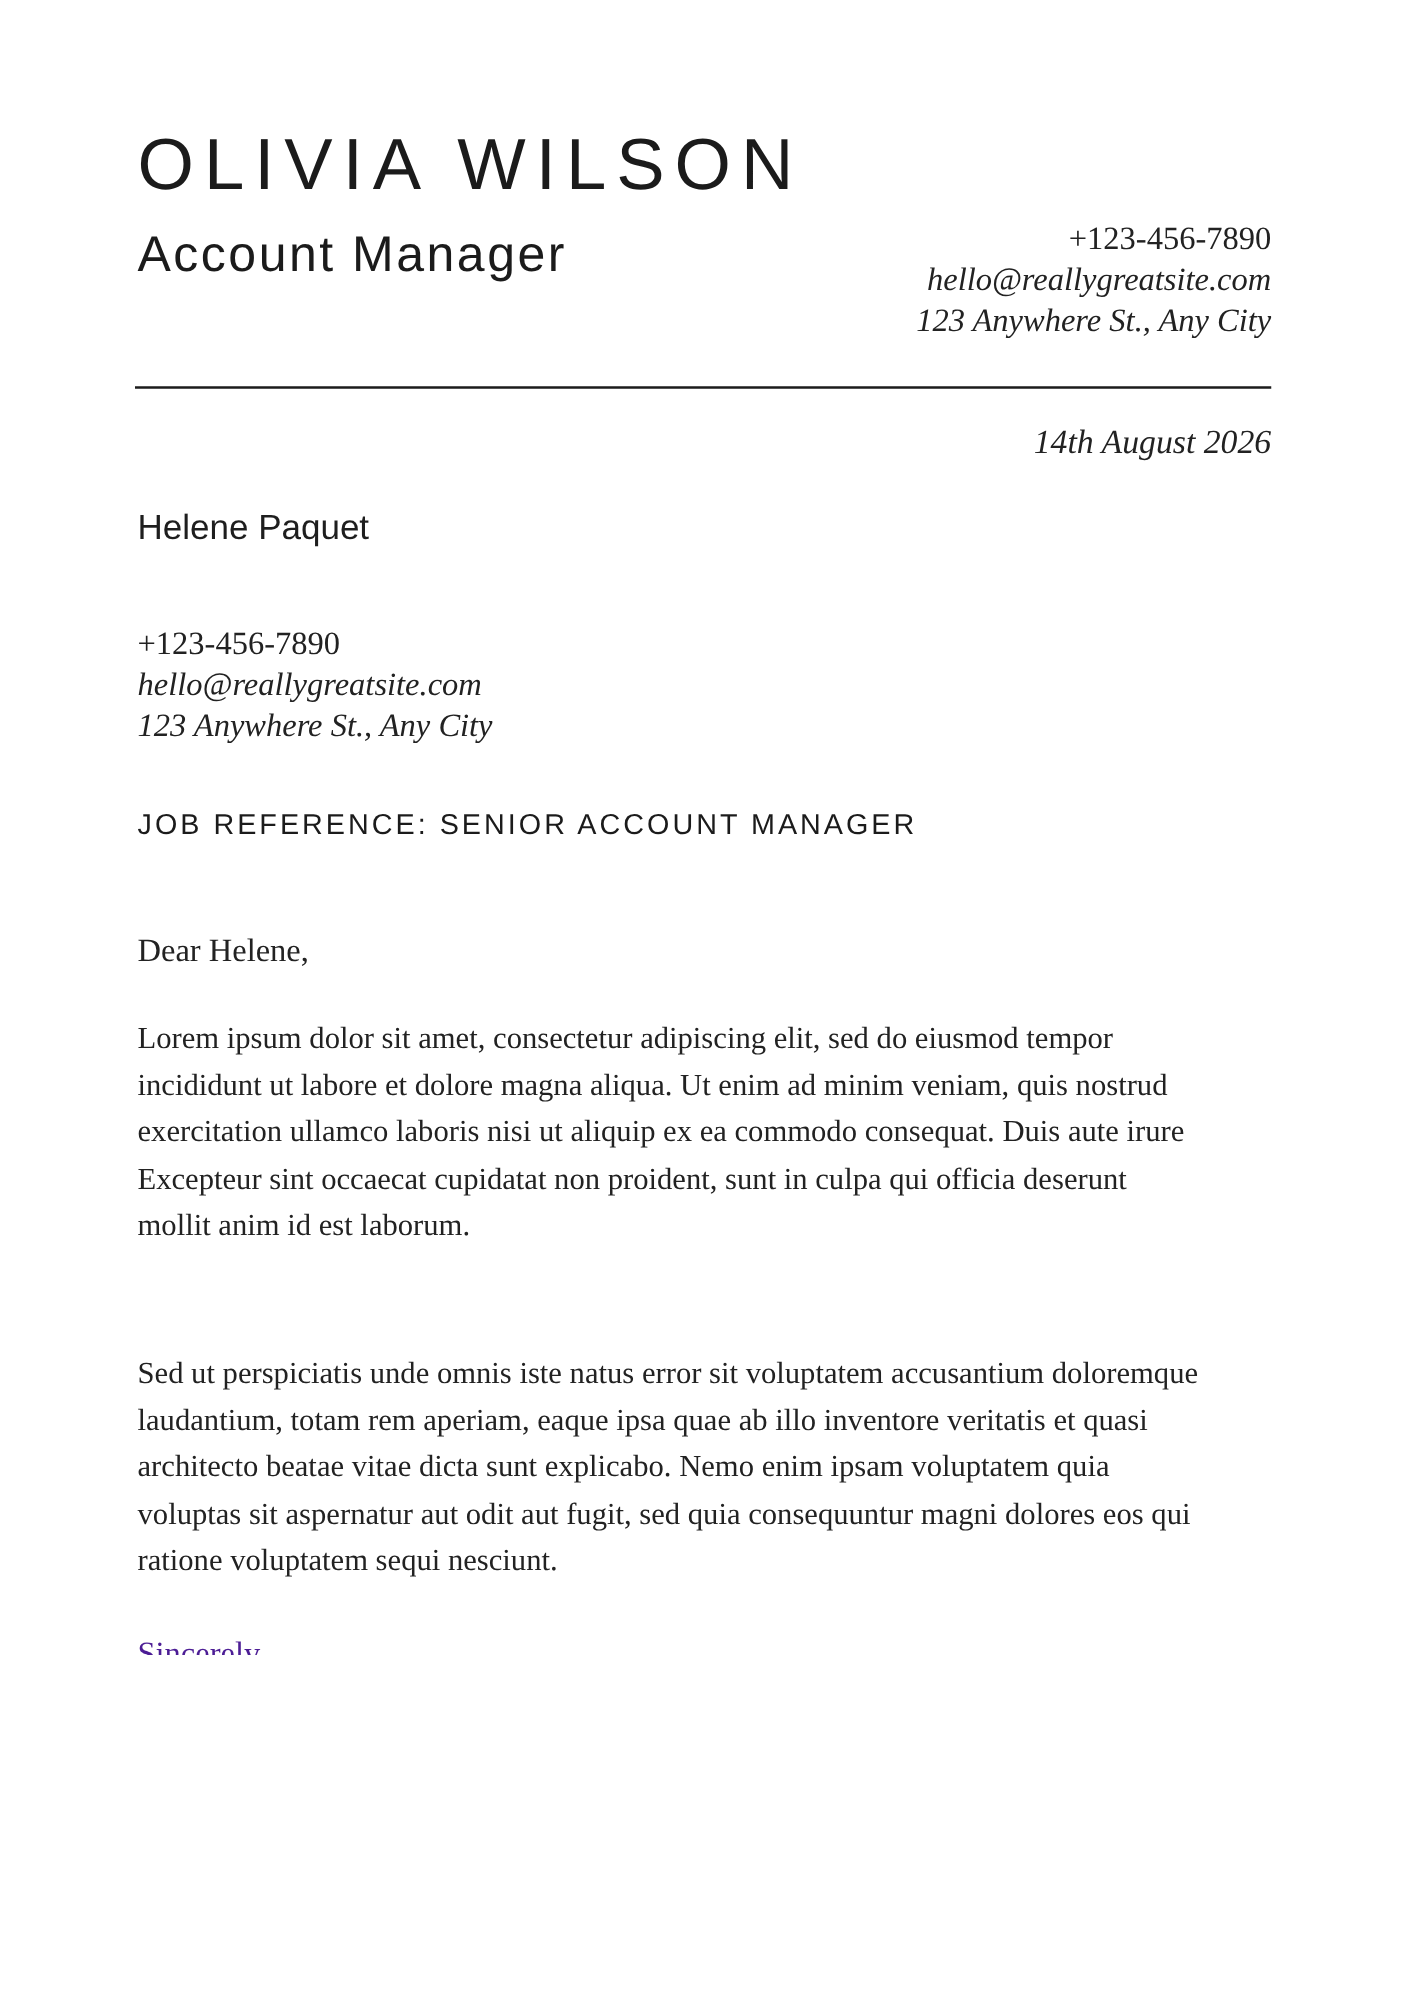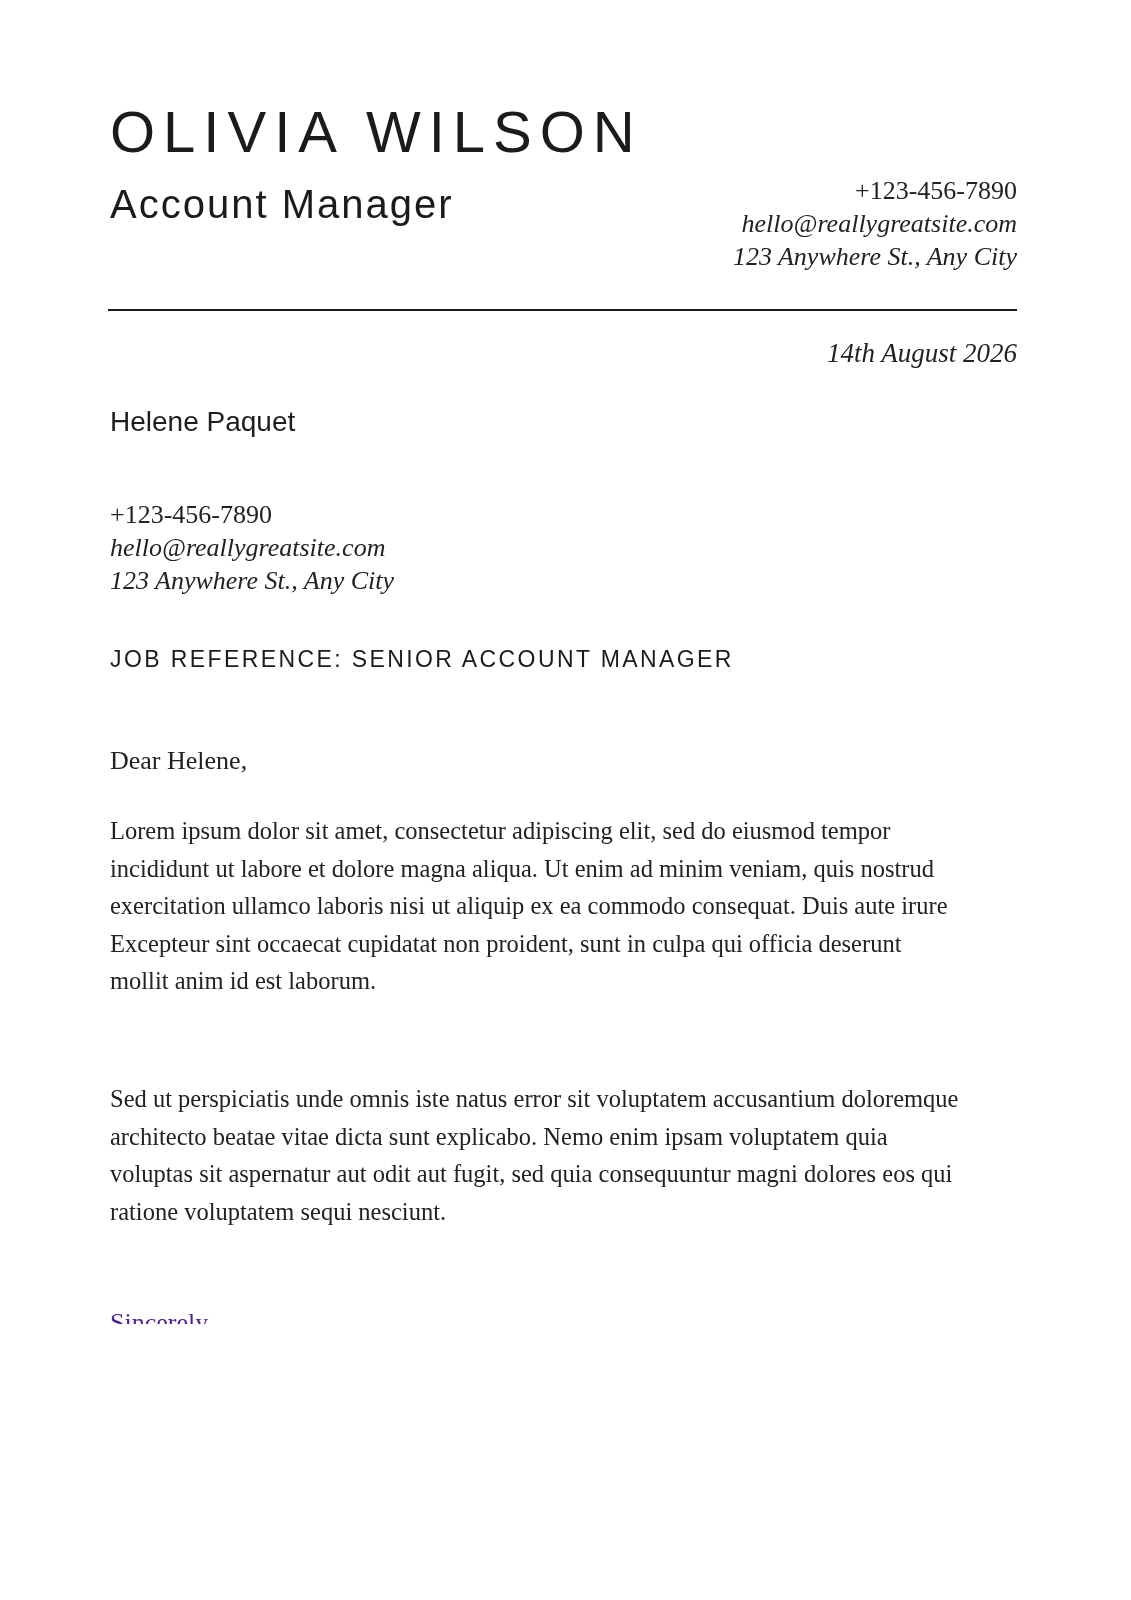--- a/index.html
+++ b/index.html
@@ -130,20 +130,21 @@
   <div class="body-para para-1">
       <div>Lorem ipsum dolor sit amet, consectetur adipiscing elit, sed do eiusmod tempor</div>
       <div>incididunt ut labore et dolore magna aliqua. Ut enim ad minim veniam, quis nostrud</div>
       <div>exercitation ullamco laboris nisi ut aliquip ex ea commodo consequat. Duis aute irure</div>
       <div>Excepteur sint occaecat cupidatat non proident, sunt in culpa qui officia deserunt</div>
       <div>mollit anim id est laborum.</div>
     </div>
 
   <div class="body-para para-2">
       <div>Sed ut perspiciatis unde omnis iste natus error sit voluptatem accusantium doloremque</div>
+      <div>laudantium, totam rem aperiam, eaque ipsa quae ab illo inventore veritatis et quasi</div>
       <div>architecto beatae vitae dicta sunt explicabo. Nemo enim ipsam voluptatem quia</div>
       <div>voluptas sit aspernatur aut odit aut fugit, sed quia consequuntur magni dolores eos qui</div>
       <div>ratione voluptatem sequi nesciunt.</div>
     </div>
 
   <div class="closing">Sincerely,</div>
 
   <div class="signature-name">Olivia Wilson</div>
 
   <div class="signature-script" aria-label="Olivia Wilson">

